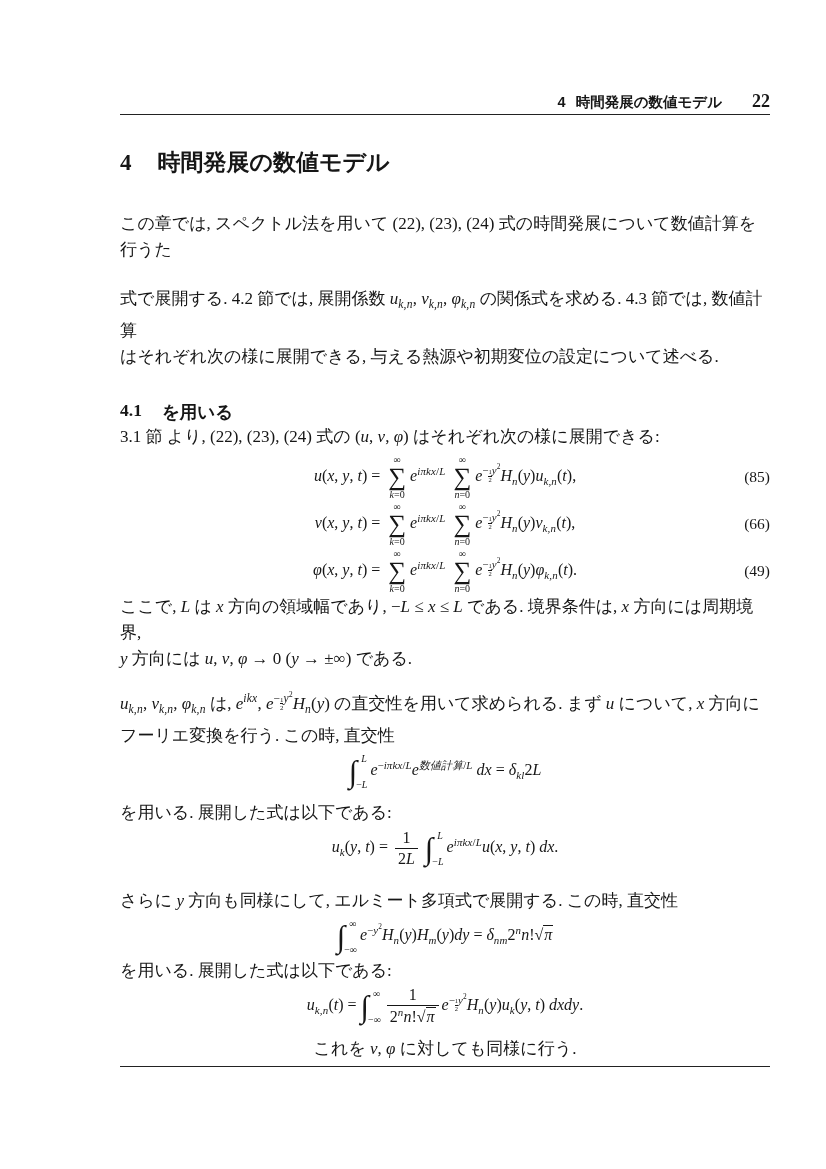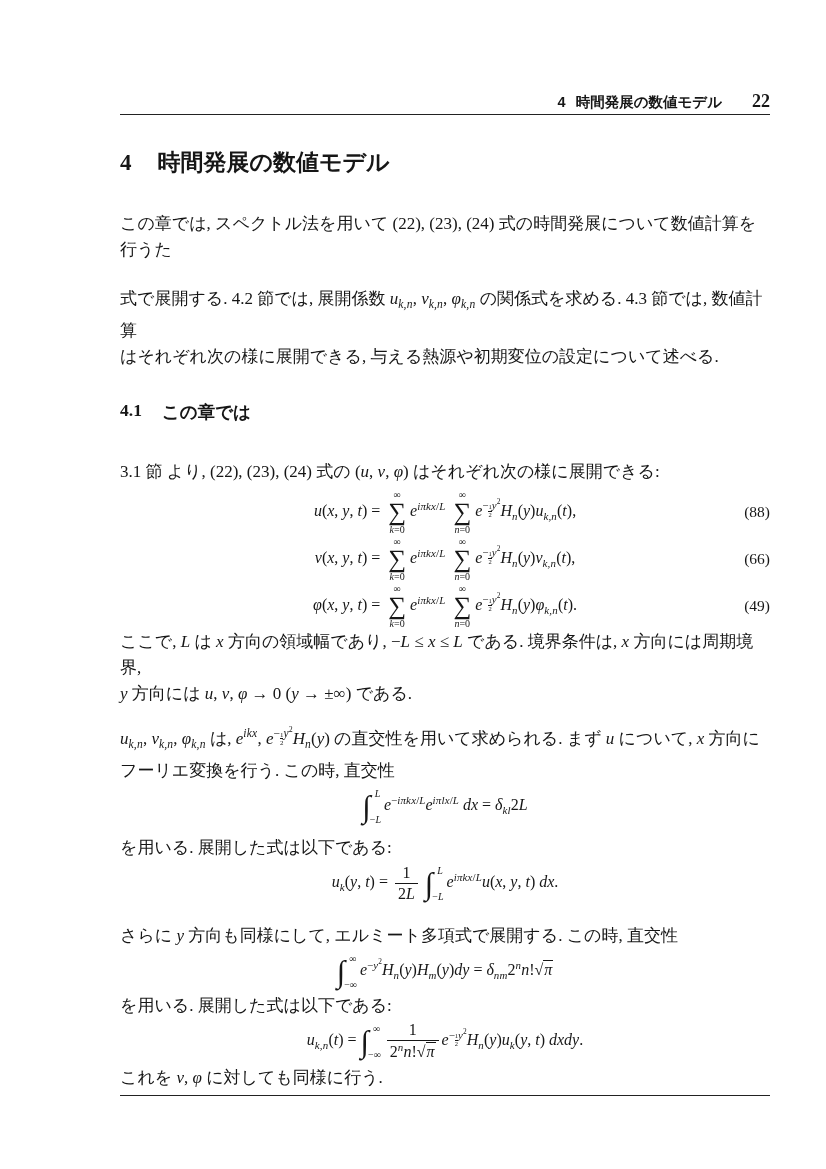--- a/index.html
+++ b/index.html
@@ -23,27 +23,27 @@
   .sec-name { font-family:"Liberation Sans","DejaVu Sans",sans-serif; font-weight:bold; font-size:23px; margin-left:26px; }
   .subsec-title { margin-top:30px; display:flex; align-items:flex-start; }
   .subsec-no { font-family:"Liberation Serif","DejaVu Serif",serif; font-weight:bold; font-size:17.5px; }
   .subsec-name { font-family:"Liberation Sans","DejaVu Sans",sans-serif; font-weight:bold; font-size:17.5px; margin-left:20px; }
 
   
   .para { font-size:17px; line-height:26px; }
   .line { display:block; }
   .mt-intro   { margin-top:33px; }
   .mt-over    { margin-top:23px; }
-  .mt-expand  { margin-top:35px; }
+  .mt-expand  { }
   .mt-domain  { }
   .mt-ortho   { margin-top:10px; }
   .mt-use1    { margin-top:7px; }
   .mt-herm    { margin-top:18px; }
   .mt-use2    { margin-top:0px; }
-  .mt-close   { margin-top:2px; }
+  .mt-close   { margin-top:8px;text-align:center; }
   i { font-style:italic; }
 
   
   .eqgroup { margin-top:3px; }
   .eqrow { position:relative; display:flex; justify-content:center; align-items:center;
            font-size:16px; min-height:47px; font-family:"Liberation Serif","DejaVu Serif",serif; }
   .eqrow.small { min-height:44px; }
   .eqnum { position:absolute; right:0; font-size:15.5px; }
   .eqmath { white-space:nowrap; }
 
@@ -94,42 +94,42 @@
       <span class="line">この章では, スペクトル法を用いて (22), (23), (24) 式の時間発展について数値計算を行うた</span>
     </div>
 
     <div class="para mt-over">
       <span class="line">式で展開する. 4.2 節では, 展開係数 <i>u</i><sub><i>k,n</i></sub>, <i>v</i><sub><i>k,n</i></sub>, <i>φ</i><sub><i>k,n</i></sub> の関係式を求める. 4.3 節では, 数値計算</span>
       <span class="line">はそれぞれ次の様に展開できる, 与える熱源や初期変位の設定について述べる.</span>
     </div>
 
     <div class="subsec-title">
       <span class="subsec-no">4.1</span>
-      <span class="subsec-name">この章では</span>
+      <span class="subsec-name">を用いる</span>
     </div>
 
     <div class="para mt-expand">
       <span class="line">3.1 節 より, (22), (23), (24) 式の (<i>u</i>, <i>v</i>, <i>φ</i>) はそれぞれ次の様に展開できる:</span>
     </div>
 
     <div class="eqgroup">
       <div class="eqrow">
         <span class="eqmath"><i>u</i>(<i>x</i>, <i>y</i>, <i>t</i>) = <span class="sum">
               <span class="slim">∞</span>
               <span class="sop">∑</span>
               <span class="slim"><i>k</i>=0</span>
             </span><i>e</i><sup><i>iπkx</i>/<i>L</i></sup> <span class="sum">
               <span class="slim">∞</span>
               <span class="sop">∑</span>
               <span class="slim"><i>n</i>=0</span>
             </span><i>e</i><sup>−<span class="tfrac">
                 <span class="tn">1</span>
                 <span class="td">2</span>
               </span><i>y</i><sup>2</sup></sup><i>H</i><sub><i>n</i></sub>(<i>y</i>)<i>u</i><sub><i>k,n</i></sub>(<i>t</i>),</span>
-        <span class="eqnum">(88)</span>
+        <span class="eqnum">(85)</span>
       </div>
       <div class="eqrow">
         <span class="eqmath"><i>v</i>(<i>x</i>, <i>y</i>, <i>t</i>) = <span class="sum">
               <span class="slim">∞</span>
               <span class="sop">∑</span>
               <span class="slim"><i>k</i>=0</span>
             </span><i>e</i><sup><i>iπkx</i>/<i>L</i></sup> <span class="sum">
               <span class="slim">∞</span>
               <span class="sop">∑</span>
               <span class="slim"><i>n</i>=0</span>
@@ -169,21 +169,21 @@
       <span class="line">フーリエ変換を行う. この時, 直交性</span>
     </div>
 
     <div class="eqrow small">
       <span class="eqmath"><span class="int">
             <span class="iop">∫</span>
             <span class="ilims">
               <span class="iu"><i>L</i></span>
               <span class="il">−<i>L</i></span>
             </span>
-          </span><i>e</i><sup>−<i>iπkx</i>/<i>L</i></sup><i>e</i><sup><i>iπlx</i>/<i>L</i></sup> <i>dx</i> = <i>δ</i><sub><i>kl</i></sub>2<i>L</i></span>
+          </span><i>e</i><sup>−<i>iπkx</i>/<i>L</i></sup><i>e</i><sup><i>数値計算</i>/<i>L</i></sup> <i>dx</i> = <i>δ</i><sub><i>kl</i></sub>2<i>L</i></span>
     </div>
 
     <div class="para mt-use1">
       <span class="line">を用いる. 展開した式は以下である:</span>
     </div>
 
     <div class="eqrow small">
       <span class="eqmath"><i>u</i><sub><i>k</i></sub>(<i>y</i>, <i>t</i>) = <span class="frac">
             <span class="fn">1</span>
             <span class="fd">2<i>L</i></span>

